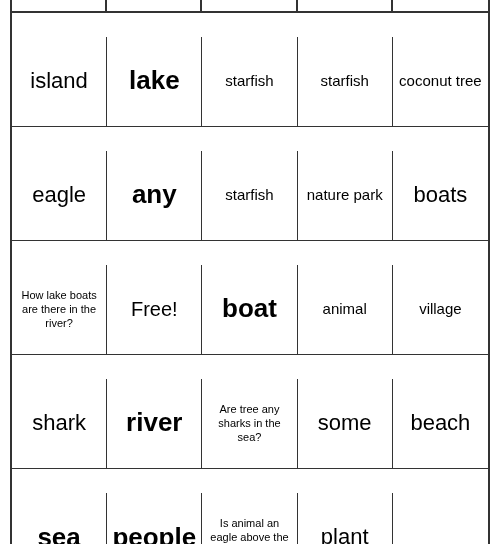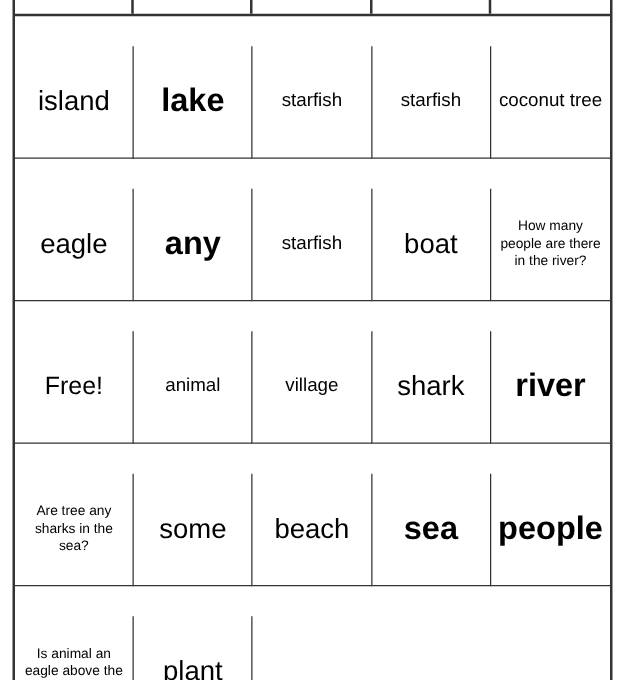--- a/index.html
+++ b/index.html
@@ -103,23 +103,25 @@
     </div>
   <div class="bingo-grid">
   <div class="bingo-cell large-text">island</div>
       <div class="bingo-cell xl-text">lake</div>
       <div class="bingo-cell">starfish</div>
       <div class="bingo-cell">starfish</div>
       <div class="bingo-cell">coconut tree</div>
       <div class="bingo-cell large-text">eagle</div>
       <div class="bingo-cell xl-text">any</div>
       <div class="bingo-cell">starfish</div>
-      <div class="bingo-cell large-text">boat</div>
-      <div class="bingo-cell small-text">How many people are there in the river?</div>
+      <div class="bingo-cell">nature park</div>
+      <div class="bingo-cell large-text">boats</div>
+      <div class="bingo-cell small-text">How lake boats are there in the river?</div>
       <div class="bingo-cell free">Free!</div>
+      <div class="bingo-cell xl-text">boat</div>
       <div class="bingo-cell">animal</div>
       <div class="bingo-cell">village</div>
       <div class="bingo-cell large-text">shark</div>
       <div class="bingo-cell xl-text">river</div>
       <div class="bingo-cell small-text">Are tree any sharks in the sea?</div>
       <div class="bingo-cell large-text">some</div>
       <div class="bingo-cell large-text">beach</div>
       <div class="bingo-cell xl-text">sea</div>
       <div class="bingo-cell xl-text">people</div>
       <div class="bingo-cell small-text">Is animal an eagle above the lake?</div>

